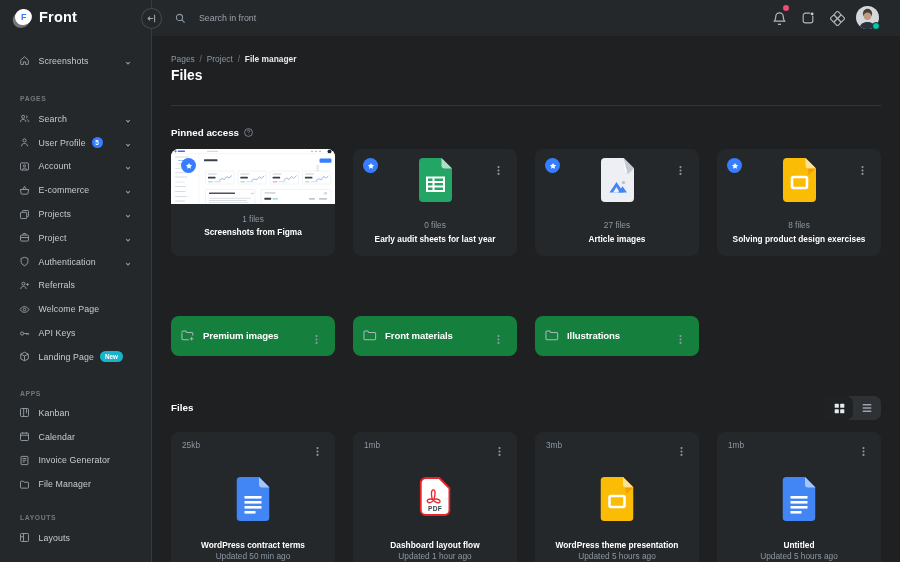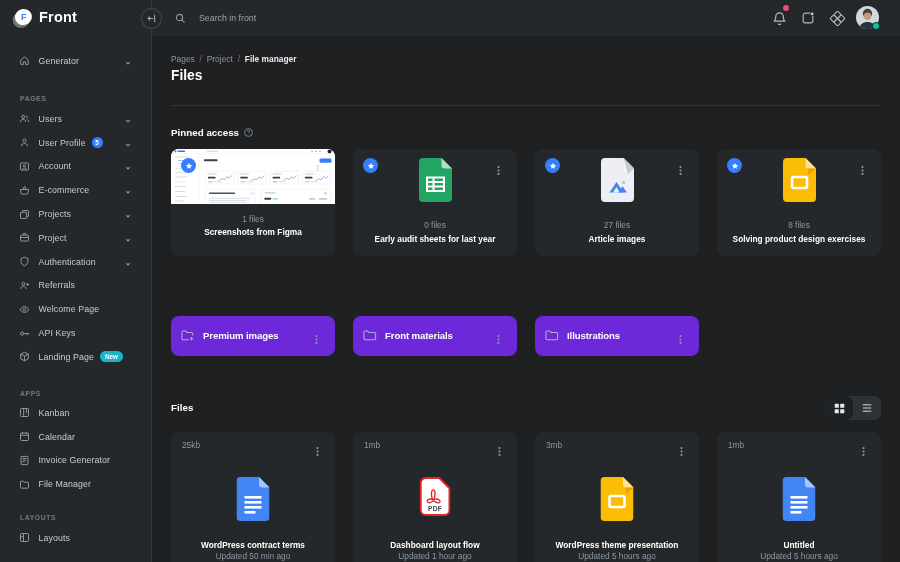--- a/index.html
+++ b/index.html
@@ -61,21 +61,21 @@
 
   .card { position:absolute; background:#25282a; border-radius:8px; }
   .dots { position:absolute; color:#8c98a4; }
   .star { position:absolute; width:15px; height:15px; border-radius:50%; background:#377dff;
     display:flex; align-items:center; justify-content:center; z-index:3; }
   .star svg { width:8px; height:8px; color:#fff; }
   .pc-files { position:absolute; width:100%; text-align:center; font-size:8.3px; color:#8c98a4; line-height:9px; }
   .pc-title { position:absolute; width:100%; text-align:center; font-size:9.8px; font-weight:bold; color:#fff;
     white-space:nowrap; transform:scaleX(.85); transform-origin:50% 50%; line-height:11px; }
 
-  .fcard { position:absolute; background:#6d28d9; border-radius:8px; height:40px;text-align:right; }
+  .fcard { position:absolute; background:#15803d; border-radius:8px; height:40px;text-align:right; }
   .fcard svg.fold { position:absolute; left:9.5px; top:13px; width:14px; height:13px; color:#adb5bd; }
   .fcard .ft { position:absolute; left:32px; top:0; line-height:40px; font-size:9.6px; font-weight:bold; color:#fff; letter-spacing:-.1px; }
 
   .gcard { position:absolute; background:#25282a; border-radius:8px; height:148px; top:396px; width:164px; }
   .gcard .size { position:absolute; left:11px; top:8px; font-size:8.3px; color:#8c98a4; }
   .gcard .icon { position:absolute; left:50%; transform:translateX(-50%); top:45px; }
   .gcard .t1 { position:absolute; top:107px; width:100%; text-align:center; font-size:9.8px; font-weight:bold; color:#fff;
     white-space:nowrap; transform:scaleX(.85); transform-origin:50% 50%; line-height:11px; }
   .gcard .t2 { position:absolute; top:120px; width:100%; text-align:center; font-size:8.3px; color:#8c98a4; line-height:9px; }
 
@@ -92,36 +92,36 @@
       <div id="logomark">
         <span>F</span>
       </div>
       <b>Front</b>
     </div>
   <div class="navgroup" style="top:49px">
     <div class="ni">
         <svg viewBox="0 0 16 16" fill="none" stroke="currentColor" stroke-width="1.3">
           <path d="M2.5 7.5 8 2.5l5.5 5V13a.8.8 0 0 1-.8.8H9.7V10H6.3v3.8H3.3a.8.8 0 0 1-.8-.8z"></path>
         </svg>
-        <span class="lbl">Generator</span>
+        <span class="lbl">Screenshots</span>
         <span class="caret"><svg viewBox="0 0 10 10" fill="none" stroke="currentColor" stroke-width="1.9">
             <path d="M2 3.5 5 6.5 8 3.5"></path>
           </svg></span>
       </div>
   </div>
   <div class="nav-h" style="position:absolute; top:92px;">PAGES</div>
   <div class="navgroup" style="top:107px">
     <div class="ni">
         <svg viewBox="0 0 16 16" fill="none" stroke="currentColor" stroke-width="1.3">
           <circle cx="6" cy="5.5" r="2.2"></circle>
           <path d="M2 13c.3-2.5 1.8-3.7 4-3.7s3.7 1.2 4 3.7"></path>
           <path d="M10.5 3.6a2.2 2.2 0 0 1 0 4"></path>
           <path d="M12 9.6c1.3.5 2 1.6 2.2 3.4"></path>
         </svg>
-        <span class="lbl">Users</span>
+        <span class="lbl">Search</span>
         <span class="caret"><svg viewBox="0 0 10 10" fill="none" stroke="currentColor" stroke-width="1.9">
             <path d="M2 3.5 5 6.5 8 3.5"></path>
           </svg></span>
       </div>
     <div class="ni">
         <svg viewBox="0 0 16 16" fill="none" stroke="currentColor" stroke-width="1.3">
           <circle cx="8" cy="5" r="2.3"></circle>
           <path d="M3.5 13.5c.4-2.8 2-4.1 4.5-4.1s4.1 1.3 4.5 4.1"></path>
         </svg>
         <span class="lbl">User Profile</span>

